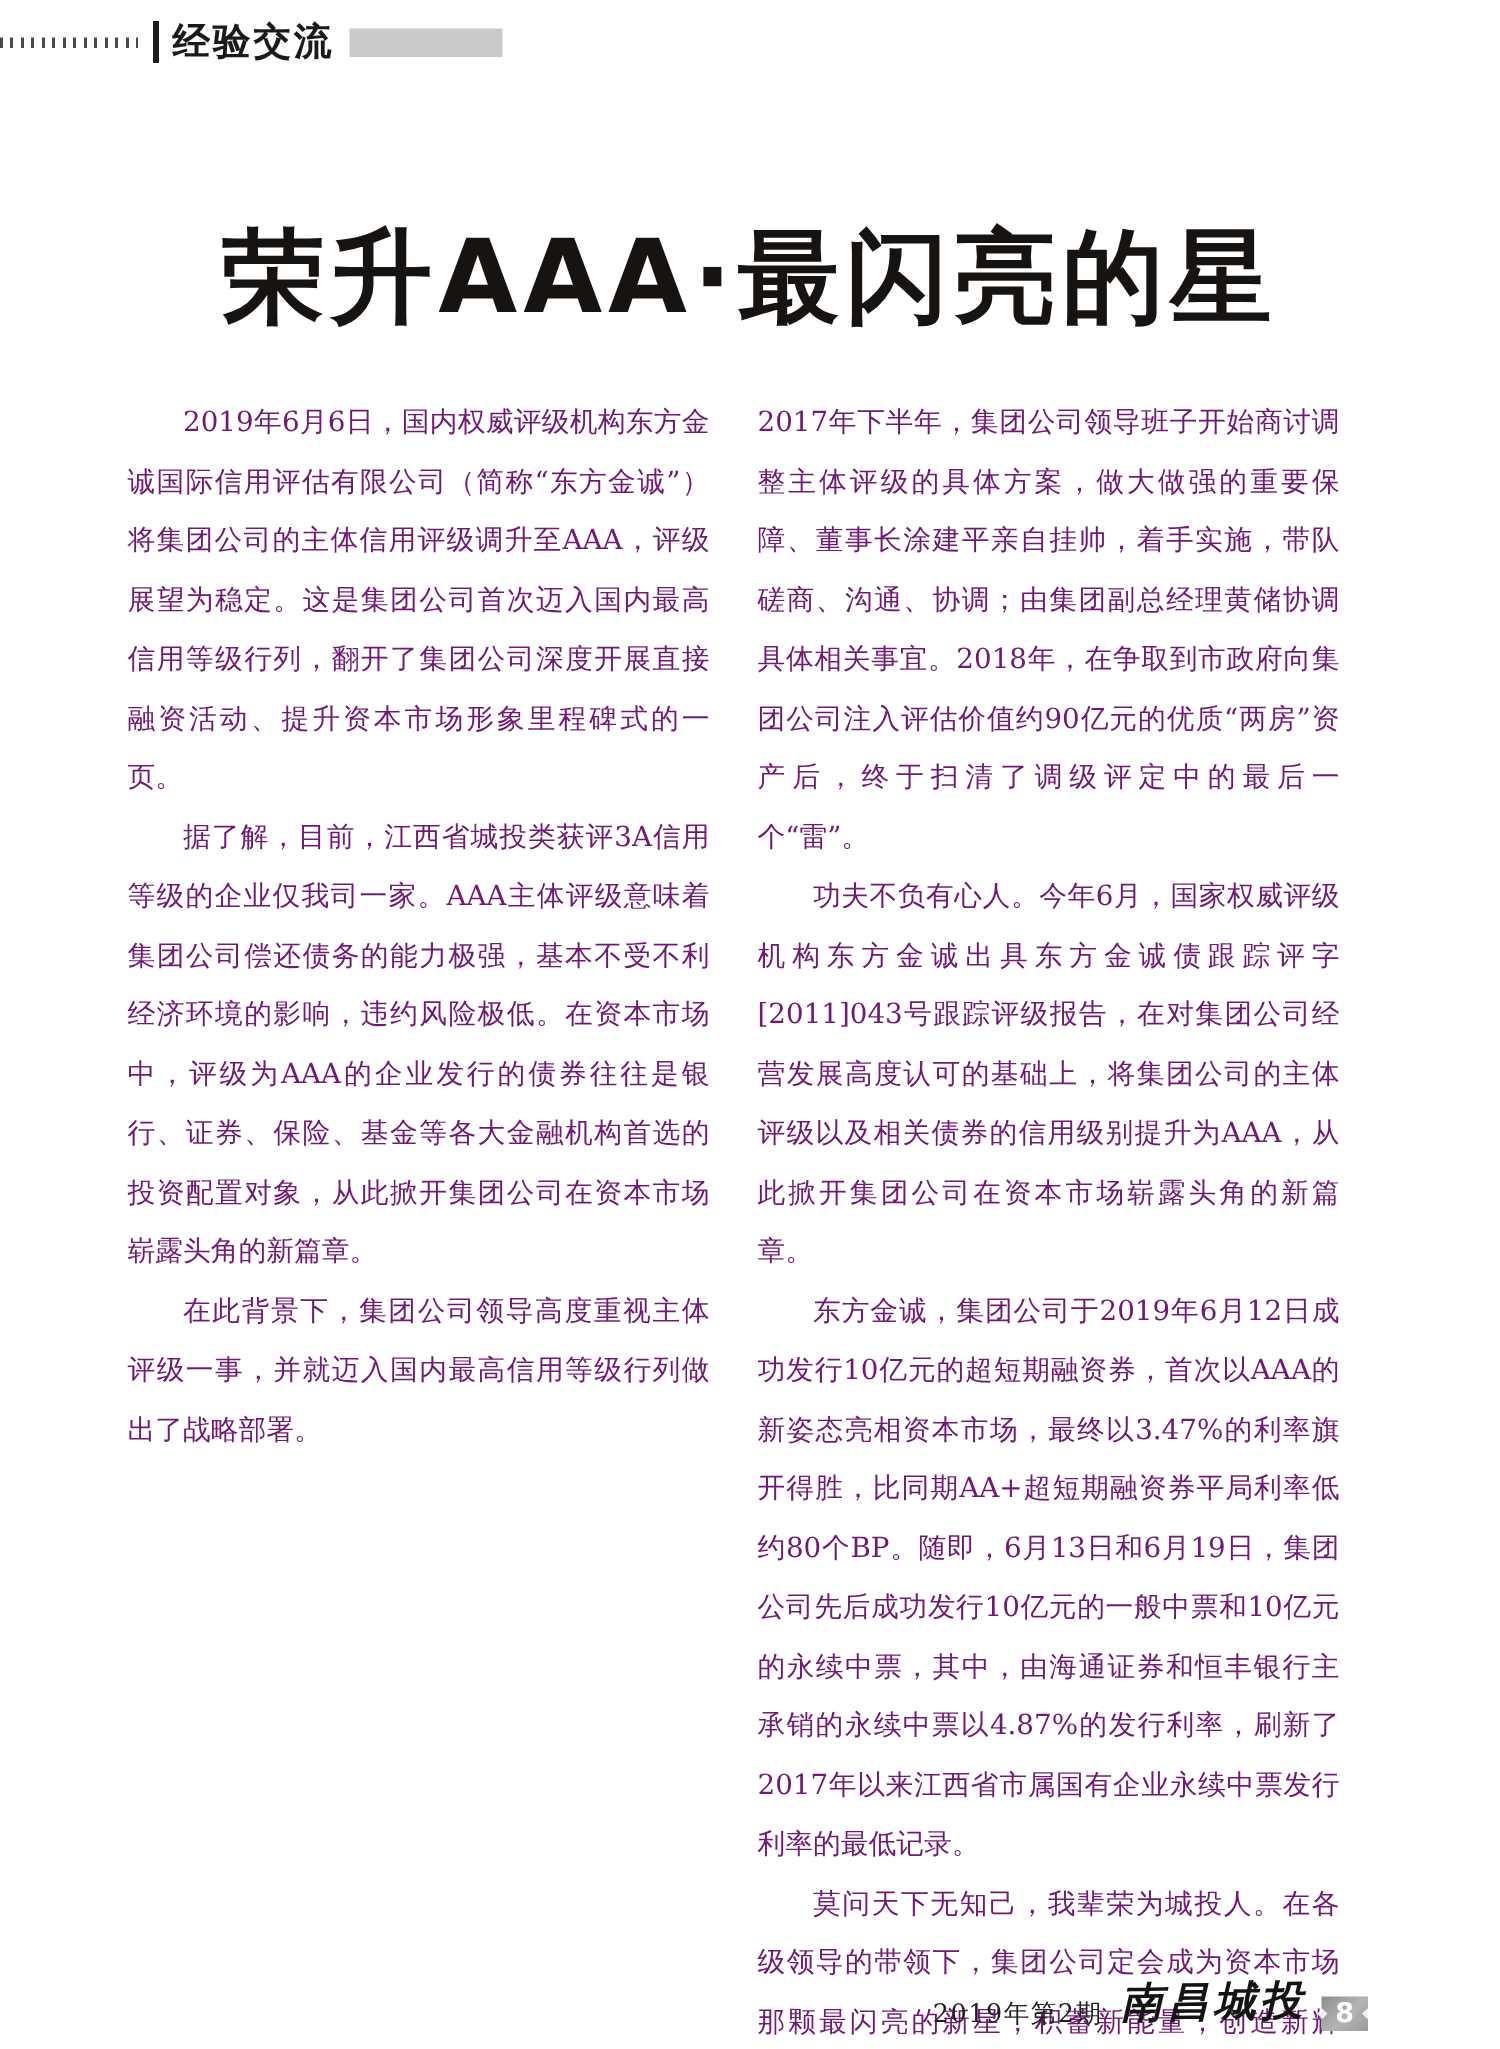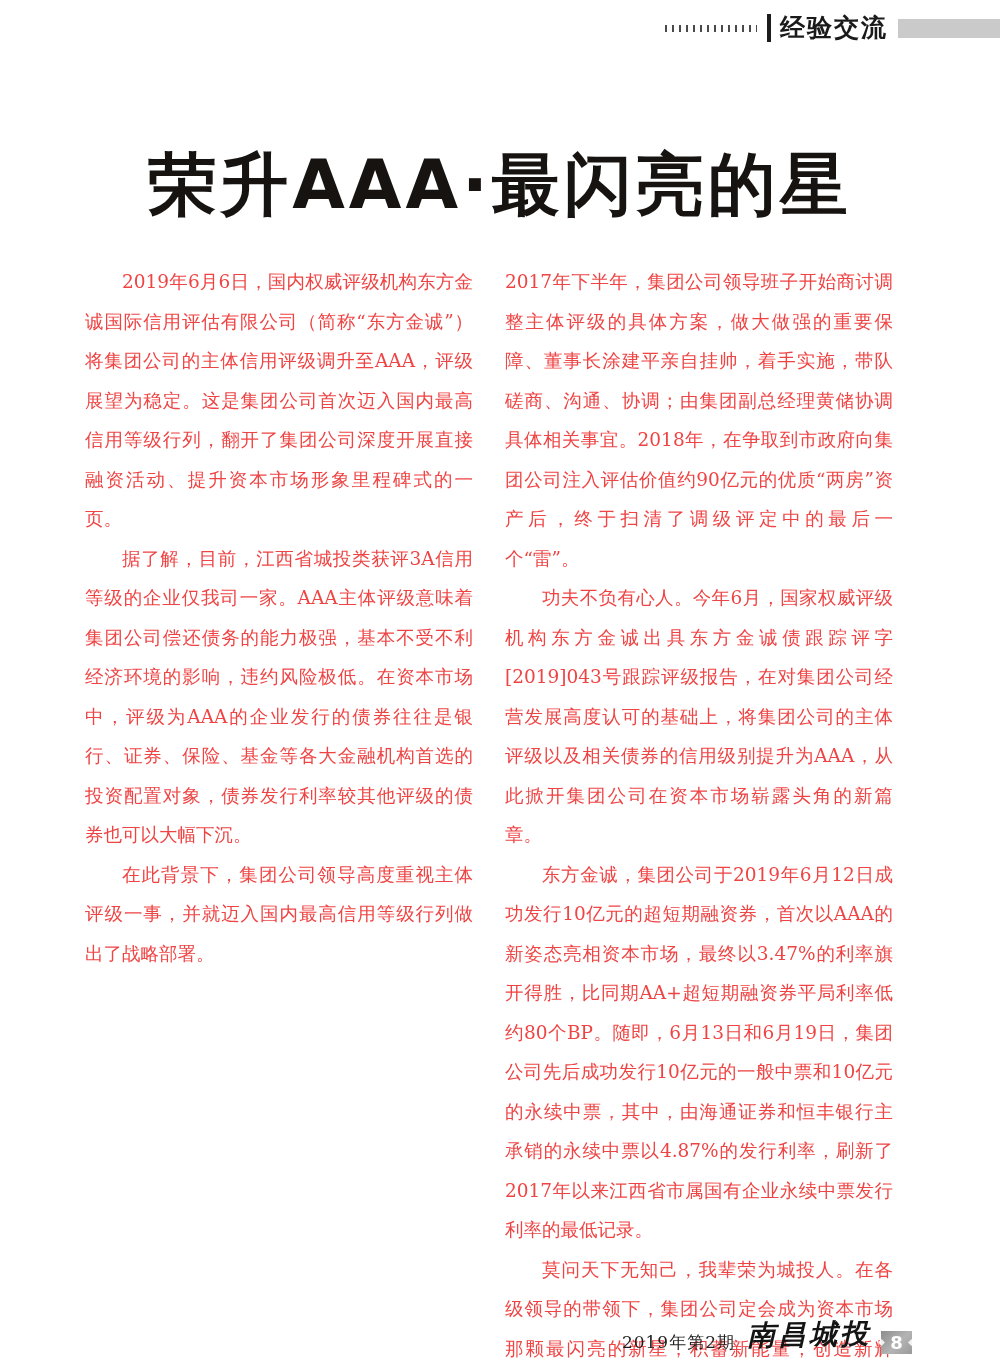--- a/index.html
+++ b/index.html
@@ -8,22 +8,22 @@
     width:1000px;height:1366px;
     margin:0 auto;
     background:#ffffff;
     color:#262626;
     font-family:"DejaVu Serif","Liberation Serif",serif;
     overflow:hidden;
   }
 
   
   .header{
-    position:absolute;top:8px;left:10px;right:0;height:40px;
-    display:flex;align-items:center;justify-content:flex-end;
+    position:absolute;top:8px;left:0;right:0;height:40px;
+    display:flex;align-items:center;justify-content:flex-start;
   }
   .dashes{
     width:92px;height:7px;margin-right:10px;
     background:repeating-linear-gradient(90deg,#4a4a4a 0 2px,transparent 2px 7px);
   }
   .vbar{
     width:4px;height:28px;background:#1c1c1c;margin-right:9px;
   }
   .section-label{
     font-family:"DejaVu Sans","Liberation Sans",sans-serif;
@@ -48,21 +48,21 @@
     position:absolute;left:85px;top:262px;width:808px;
     display:flex;gap:32px;
   }
   .col{width:388px;}
   .para{
     margin:0;
     font-size:18.5px;
     line-height:39.5px;
     text-align:justify;
     text-justify:inter-ideograph;
-    color:#ef4444;
+    color:#701a75;
   }
   .indent{text-indent:2em;}
 
   
   .footer{
     position:absolute;right:88px;bottom:12px;
     display:flex;align-items:flex-end;
   }
   .issue{
     font-size:17px;color:#1e1e1e;letter-spacing:1px;
@@ -99,26 +99,26 @@
     <span class="vbar"></span>
     <span class="section-label">经验交流</span>
     <span class="gray-bar"></span>
   </div>
 
   <h1 class="title">荣升AAA·最闪亮的星</h1>
 
   <div class="columns">
     <div class="col">
       <p class="para indent">2019年6月6日，国内权威评级机构东方金诚国际信用评估有限公司（简称“东方金诚”）将集团公司的主体信用评级调升至AAA，评级展望为稳定。这是集团公司首次迈入国内最高信用等级行列，翻开了集团公司深度开展直接融资活动、提升资本市场形象里程碑式的一页。</p>
-      <p class="para indent">据了解，目前，江西省城投类获评3A信用等级的企业仅我司一家。AAA主体评级意味着集团公司偿还债务的能力极强，基本不受不利经济环境的影响，违约风险极低。在资本市场中，评级为AAA的企业发行的债券往往是银行、证券、保险、基金等各大金融机构首选的投资配置对象，债券发行利率较其他评级的债券也可以大幅下沉。</p>
+      <p class="para indent">据了解，目前，江西省城投类获评3A信用等级的企业仅我司一家。AAA主体评级意味着集团公司偿还债务的能力极强，基本不受不利经济环境的影响，违约风险极低。在资本市场中，评级为AAA的企业发行的债券往往是银行、证券、保险、基金等各大金融机构首选的投资配置对象，从此掀开集团公司在资本市场崭露头角的新篇章。</p>
       <p class="para indent">在此背景下，集团公司领导高度重视主体评级一事，并就迈入国内最高信用等级行列做出了战略部署。</p>
     </div>
     <div class="col">
       <p class="para">2017年下半年，集团公司领导班子开始商讨调整主体评级的具体方案，做大做强的重要保障、董事长涂建平亲自挂帅，着手实施，带队磋商、沟通、协调；由集团副总经理黄储协调具体相关事宜。2018年，在争取到市政府向集团公司注入评估价值约90亿元的优质“两房”资产后，终于扫清了调级评定中的最后一个“雷”。</p>
-      <p class="para indent">功夫不负有心人。今年6月，国家权威评级机构东方金诚出具东方金诚债跟踪评字[2019]043号跟踪评级报告，在对集团公司经营发展高度认可的基础上，将集团公司的主体评级以及相关债券的信用级别提升为AAA，从此掀开集团公司在资本市场崭露头角的新篇章。</p>
+      <p class="para indent">功夫不负有心人。今年6月，国家权威评级机构东方金诚出具东方金诚债跟踪评字[2011]043号跟踪评级报告，在对集团公司经营发展高度认可的基础上，将集团公司的主体评级以及相关债券的信用级别提升为AAA，从此掀开集团公司在资本市场崭露头角的新篇章。</p>
       <p class="para indent">东方金诚，集团公司于2019年6月12日成功发行10亿元的超短期融资券，首次以AAA的新姿态亮相资本市场，最终以3.47%的利率旗开得胜，比同期AA+超短期融资券平局利率低约80个BP。随即，6月13日和6月19日，集团公司先后成功发行10亿元的一般中票和10亿元的永续中票，其中，由海通证券和恒丰银行主承销的永续中票以4.87%的发行利率，刷新了2017年以来江西省市属国有企业永续中票发行利率的最低记录。</p>
       <p class="para indent">莫问天下无知己，我辈荣为城投人。在各级领导的带领下，集团公司定会成为资本市场那颗最闪亮的新星，积蓄新能量，创造新辉煌！</p>
 
     </div>
   </div>
 
   <div class="footer">
     <span class="issue">2019年第2期</span>
     <span class="journal">南昌城投</span>
     <span class="pagenum">8</span>

